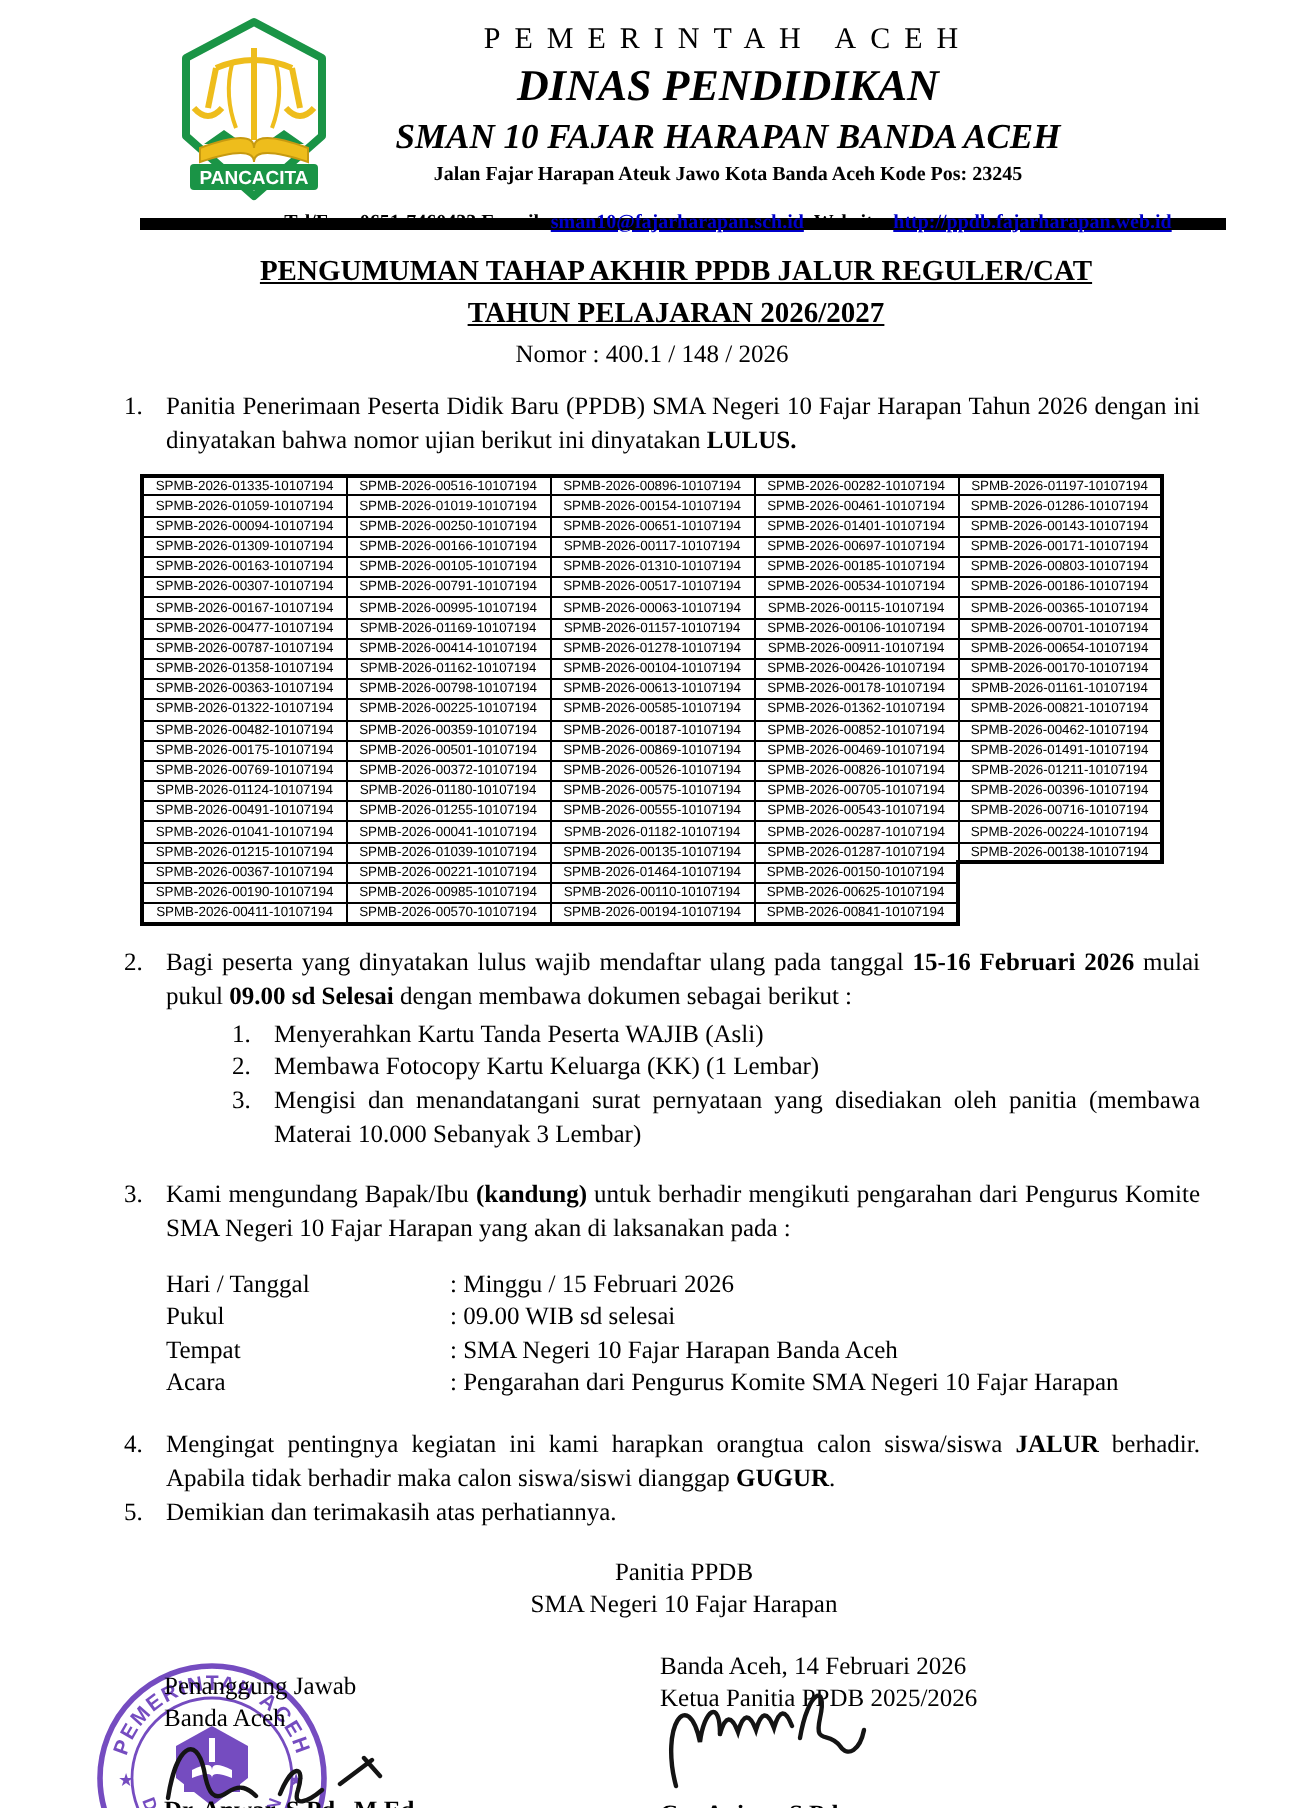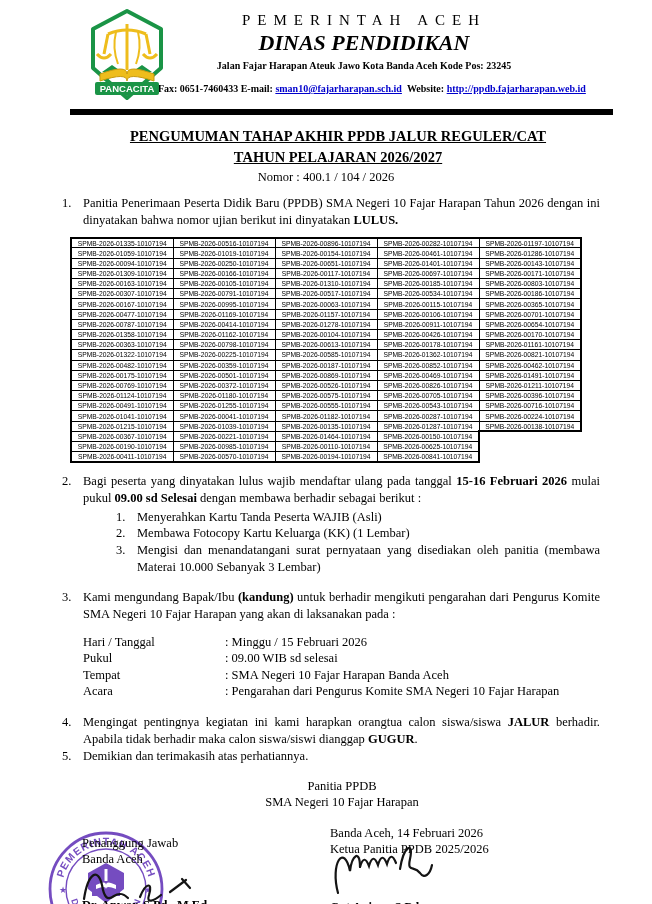--- a/index.html
+++ b/index.html
@@ -88,35 +88,36 @@
       <path d="M14,64 L24,57 L34,64 Z M44,64 L54,57 L64,64 Z" fill="#1a9446"></path>
 
       <path d="M12,66 Q39,56 39,66 Q39,56 66,66 L66,73 Q39,64 39,73 Q39,64 12,73 Z" fill="#eebd1c" stroke="#c79a10" stroke-width="1"></path>
 
       <rect x="7" y="74" width="64" height="13" rx="2" fill="#1a9446"></rect>
       <text x="39" y="84" text-anchor="middle" font-family="Liberation Sans, sans-serif" font-size="9.5" font-weight="bold" fill="#ffffff">PANCACITA</text>
     </svg>
     <div class="head-text">
       <div class="gov">PEMERINTAH ACEH</div>
       <div class="dept">DINAS PENDIDIKAN</div>
+      <div class="school">SMAN 10 FAJAR HARAPAN BANDA ACEH</div>
       <div class="addr">Jalan Fajar Harapan Ateuk Jawo Kota Banda Aceh Kode Pos: 23245</div>
       <div class="contact">
         <span>Tel/Fax: 0651-7460433 E-mail:</span>
         <span class="link">sman10@fajarharapan.sch.id</span>
         &nbsp;<span>Website:</span>
         <span class="link">http://ppdb.fajarharapan.web.id</span>
       </div>
     </div>
   </div>
   <div class="rule"></div>
 
   <div class="title-block">
     <div class="title-line">PENGUMUMAN TAHAP AKHIR PPDB JALUR REGULER/CAT</div>
     <div class="title-line">TAHUN PELAJARAN 2026/2027</div>
-    <div class="nomor">Nomor : 400.1 / 104 / 2026</div>
+    <div class="nomor">Nomor : 400.1 / 148 / 2026</div>
   </div>
 
   <div class="content">
 
     <div class="item mt2">
       <div class="item-no">1.</div>
       <div class="item-body">
         <span>Panitia Penerimaan Peserta Didik Baru (PPDB) SMA Negeri 10 Fajar Harapan Tahun 2026 dengan ini dinyatakan bahwa nomor ujian berikut ini dinyatakan </span><b>LULUS.</b>
       </div>
     </div>
@@ -273,21 +274,21 @@
             <td class="bb">SPMB-2026-00570-10107194</td>
             <td class="bb">SPMB-2026-00194-10107194</td>
             <td class="br bb">SPMB-2026-00841-10107194</td>
           </tr>
         </tbody>
     </table>
 
     <div class="item mt2">
       <div class="item-no">2.</div>
       <div class="item-body">
-        <span>Bagi peserta yang dinyatakan lulus wajib mendaftar ulang pada tanggal </span><b>15-16 Februari 2026</b><span> mulai pukul </span><b>09.00 sd Selesai</b><span> dengan membawa berhadir sebagai berikut :</span>
+        <span>Bagi peserta yang dinyatakan lulus wajib mendaftar ulang pada tanggal </span><b>15-16 Februari 2026</b><span> mulai pukul </span><b>09.00 sd Selesai</b><span> dengan membawa dokumen sebagai berikut :</span>
         <div class="sub-list">
           <div class="sub-item">
             <div class="sub-no">1.</div>
             <div class="sub-text">Menyerahkan Kartu Tanda Peserta WAJIB (Asli)</div>
           </div>
           <div class="sub-item">
             <div class="sub-no">2.</div>
             <div class="sub-text">Membawa Fotocopy Kartu Keluarga (KK) (1 Lembar)</div>
           </div>
           <div class="sub-item">

